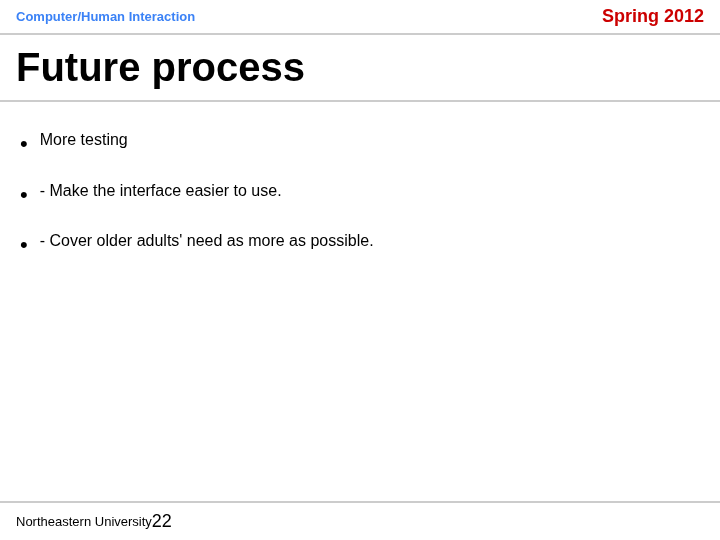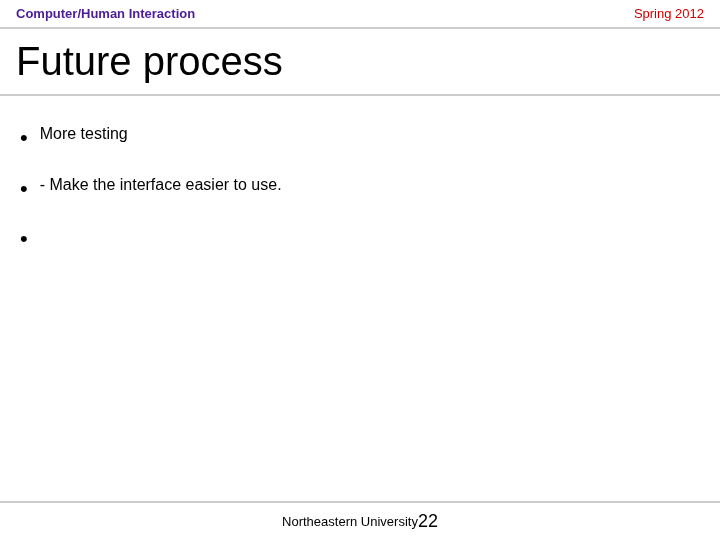--- a/index.html
+++ b/index.html
@@ -19,41 +19,41 @@
 
     .header {
       display: flex;
       justify-content: space-between;
       align-items: center;
       padding: 6px 16px;
       background: #ffffff;
     }
 
     .header-left {
-      color: #4c1d95;
+      color: #3b82f6;
       font-size: 13px;
       font-weight: bold;
       text-align: right;
     }
 
     .header-right {
       color: #cc0000;
-      font-size: 13px;
-      font-weight: normal;
+      font-size: 18px;
+      font-weight: bold;
     }
 
     .divider-top {
       border: none;
       border-top: 2px solid #cccccc;
       margin: 0 0 6px 0;
     }
 
     .slide-title {
       font-size: 40px;
-      font-weight: normal;
+      font-weight: bold;
       color: #000000;
       padding: 4px 16px 10px 16px;
     }
 
     .divider-main {
       border: none;
       border-top: 2px solid #cccccc;
       margin: 0;
     }
 
@@ -81,21 +81,21 @@
       font-size: 16px;
       color: #000000;
     }
 
     .footer {
       position: absolute;
       bottom: 0;
       left: 0;
       right: 0;
       display: flex;
-      justify-content: center;
+      justify-content: flex-start;
       align-items: center;
       padding: 8px 16px;
       border-top: 2px solid #cccccc;
     }
 
     .footer-left {
       font-size: 13px;
       color: #000000;
     }
 
@@ -122,19 +122,20 @@
   <div class="bullet-item">
     <span class="bullet-dot">•</span>
     <span class="bullet-text">More testing</span>
   </div>
   <div class="bullet-item">
     <span class="bullet-dot">•</span>
     <span class="bullet-text">- Make the interface easier to use.</span>
   </div>
   <div class="bullet-item">
     <span class="bullet-dot">•</span>
+    <span class="bullet-text">- Cover older adults' need as more as possible.</span>
   </div>
 </div>
 
 <div class="footer">
   <span class="footer-left">Northeastern University</span>
   <span class="footer-right">22</span>
 </div>
 
 </body></html>

